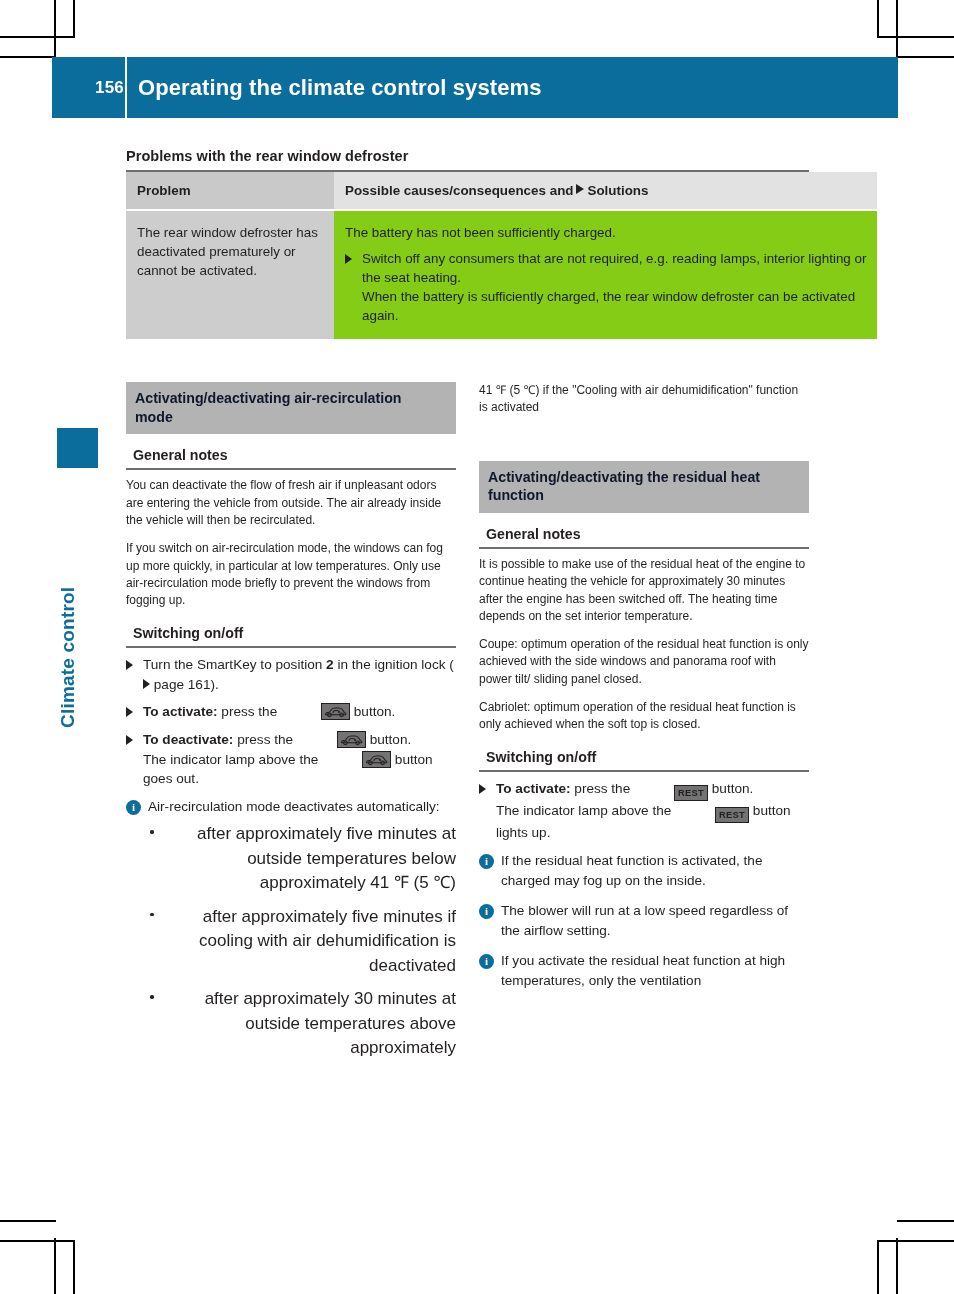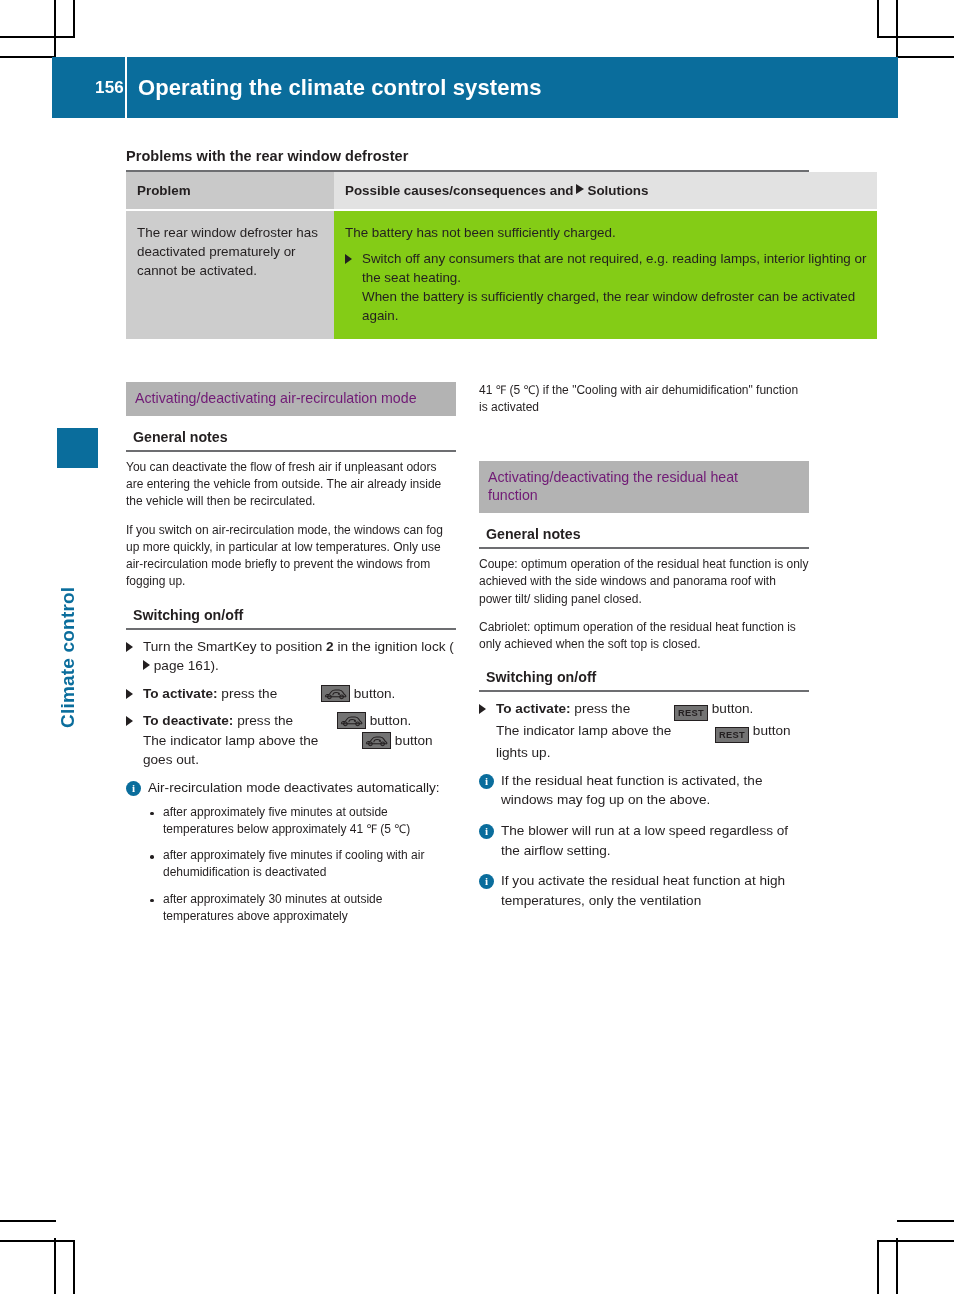--- a/index.html
+++ b/index.html
@@ -166,25 +166,25 @@
     position: absolute;
     top: 0;
     width: 330px;
   }
   #col-left  { left: 0px; }
   #col-right { left: 353px; }
 
   .subhead-band {
     background: #b3b3b3;
     font-size: 14.2px;
-    font-weight: normal;
+    font-weight: bold;
     line-height: 1.32;
     padding: 7px 25px 8px 9px;
     box-sizing: border-box;
-    color: #701a75;
+    color: #0f172a;
   }
   .subhead {
     font-size: 14.2px;
     font-weight: bold;
     margin: 13px 0 5px 7px;
   }
   .rule-sub {
     height: 2px;
     background: #6d6e71;
     width: 100%;
@@ -229,25 +229,26 @@
     background: #0a6d9c;
     color: #ffffff;
     font-size: 11px;
     font-weight: bold;
     line-height: 15px;
     text-align: center;
     font-family: "Liberation Serif", serif;
   }
   ul.bullets { list-style: none; margin: 6px 0 0 0; padding: 0; }
   ul.bullets > li {
-    font-size: 12px;
+    font-size: 17px;
     line-height: 1.44;
     margin: 0 0 9px 0;
     padding-left: 15px;
     position: relative;
+    text-align: right;
   }
   ul.bullets > li::before {
     content: "";
     position: absolute;
     left: 2px;
     top: 8px;
     width: 3.5px;
     height: 3.5px;
     background: #231f20;
     border-radius: 50%;
@@ -399,36 +400,37 @@
 
   <div class="col" id="col-right">
 
     <p class="body" style="margin-bottom:44px;">41 ℉ (5 ℃) if the "Cooling with air dehumidification" function is activated</p>
 
     <div class="subhead-band">Activating/deactivating the residual heat function</div>
 
     <div class="subhead">General notes</div>
     <div class="rule-sub"></div>
 
+    <p class="body">It is possible to make use of the residual heat of the engine to continue heating the vehicle for approximately 30 minutes after the engine has been switched off. The heating time depends on the set interior temperature.</p>
     <p class="body">Coupe: optimum operation of the residual heat function is only achieved with the side windows and panorama roof with power tilt/ sliding panel closed.</p>
     <p class="body">Cabriolet: optimum operation of the residual heat function is only achieved when the soft top is closed.</p>
 
     <div class="subhead" style="margin-top:16px;">Switching on/off</div>
     <div class="rule-sub"></div>
 
     <ul class="steps">
       <li>
         <span class="step-marker"></span><b>To activate:</b><span> press the </span><span class="btn-icon btn-rest">REST</span><span> button.</span>
         <div><span>The indicator lamp above the </span><span class="btn-icon btn-rest">REST</span><span> button lights up.</span></div>
       </li>
     </ul>
 
     <div class="note">
       <span class="note-icon">i</span>
-      <span>If the residual heat function is activated, the windows may fog up on the above.</span>
+      <span>If the residual heat function is activated, the charged may fog up on the inside.</span>
     </div>
     <div class="note">
       <span class="note-icon">i</span>
       <span>The blower will run at a low speed regardless of the airflow setting.</span>
     </div>
     <div class="note">
       <span class="note-icon">i</span>
       <span>If you activate the residual heat function at high temperatures, only the ventilation</span>
     </div>
   </div>

